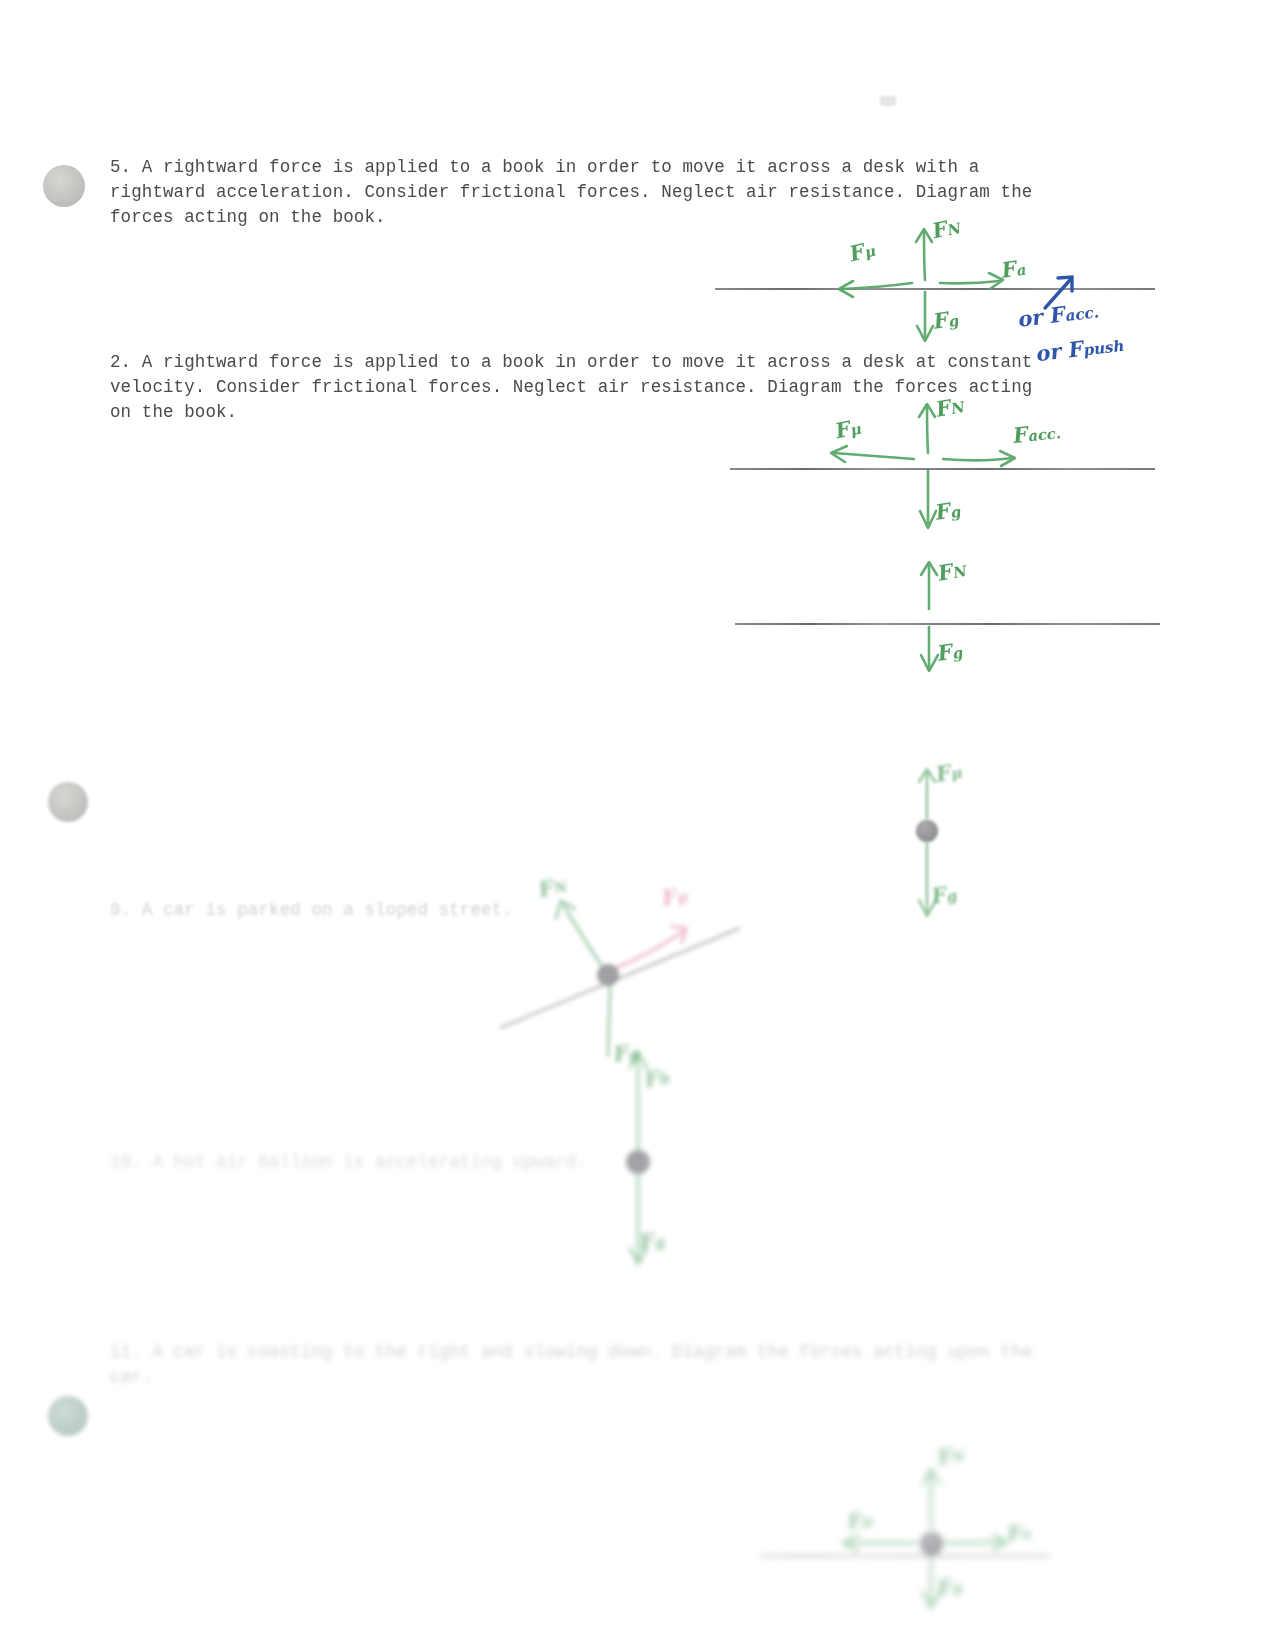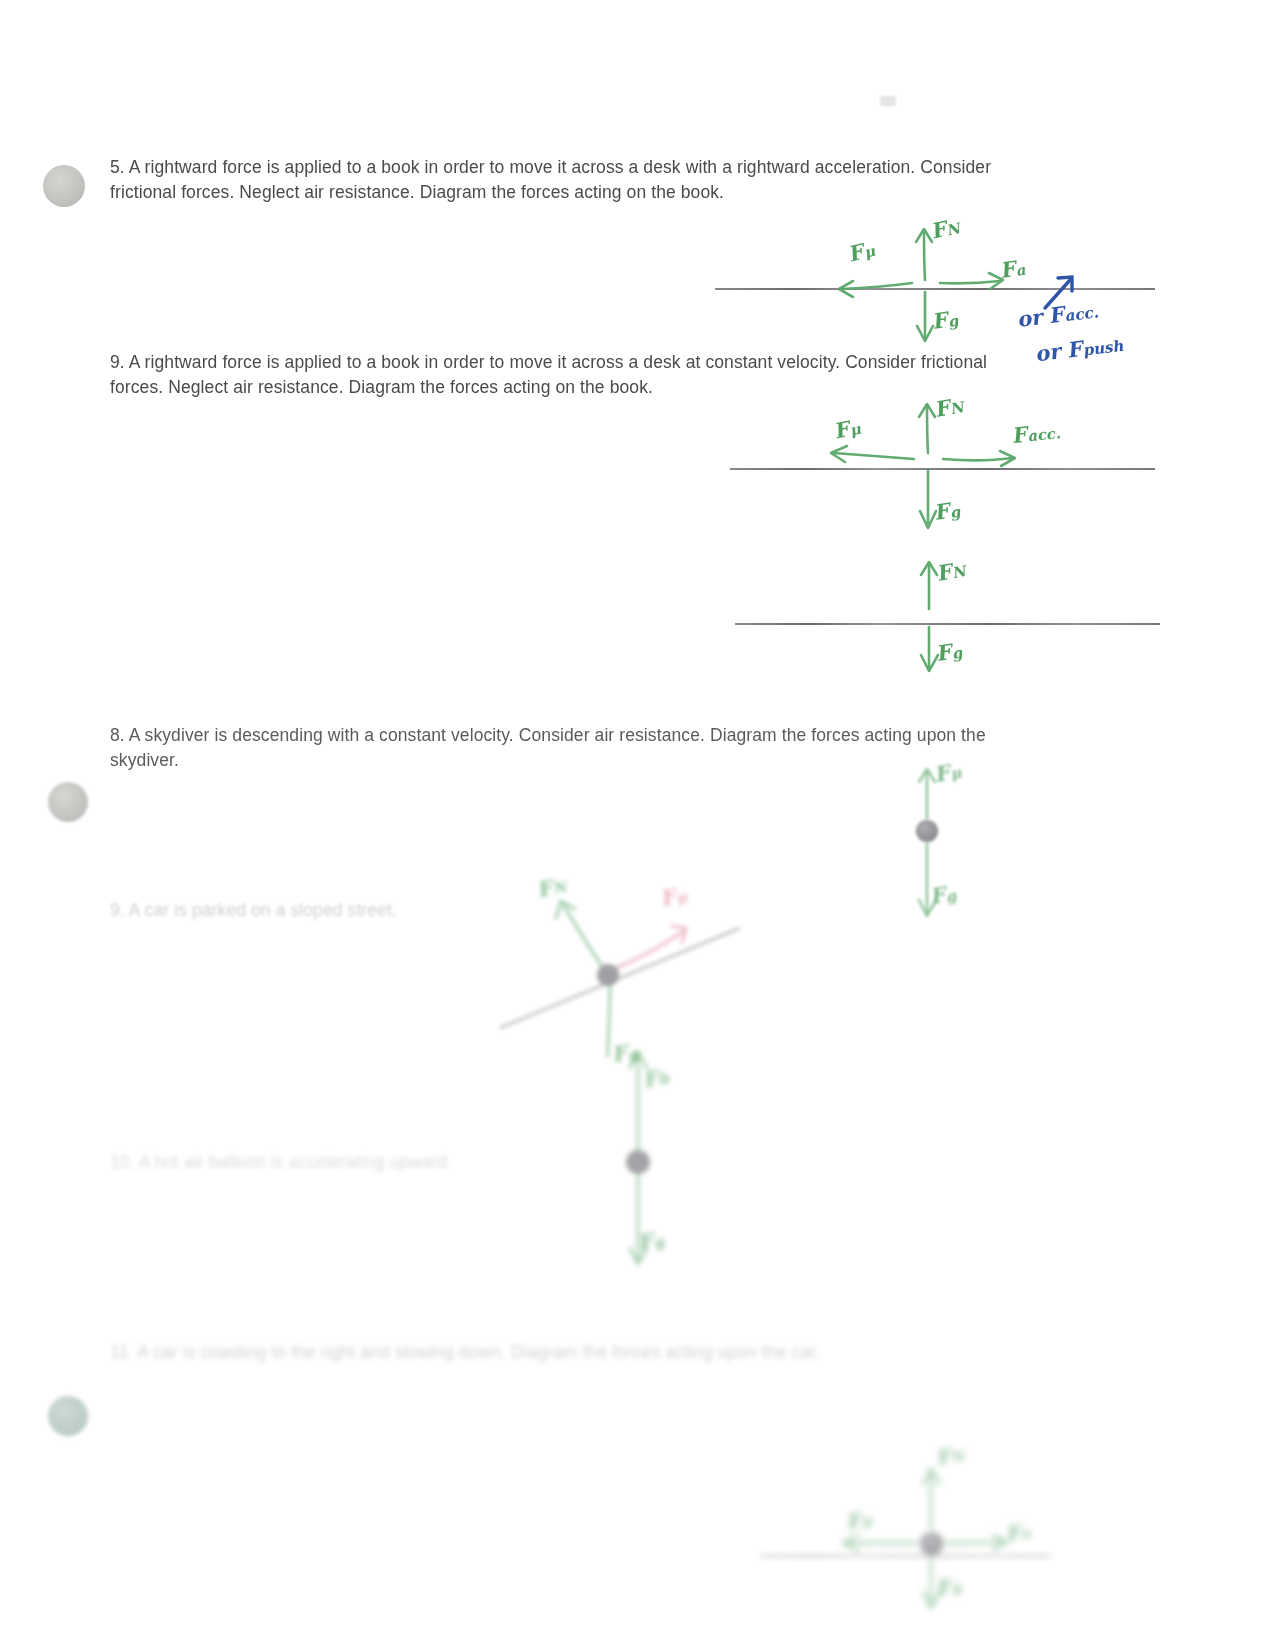--- a/index.html
+++ b/index.html
@@ -12,21 +12,21 @@
     width: 1275px;
     height: 1650px;
     background: #ffffff;
     font-family: "DejaVu Sans", sans-serif;
     overflow: hidden;
   }
 
   
   .qtext {
     position: absolute;
-    font-family: Liberation Sans, sans-serif;
+    font-family: Liberation Mono, monospace;
     font-size: 17.5px;
     line-height: 25px;
     color: #4a4a4f;
     letter-spacing: 0.1px;
     white-space: pre-line;
   }
   
   .f-sharp   { color:#4a4a4f; opacity:1;    filter:none; }
   .f-soft    { color:#55555a; opacity:.97;  filter:blur(.25px); }
   .f-faded   { color:#8d8d93; opacity:.42;  filter:blur(1.7px); }
@@ -132,21 +132,21 @@
       <path d="M33,20 L47,19 L47,33"></path>
     </g>
   </svg>
   <div class="blue" style="left:1018px;top:302px;font-size:21px;transform:rotate(-7deg);">
     <span>or F</span><span class="sub">acc.</span>
   </div>
   <div class="blue" style="left:1036px;top:336px;font-size:21px;transform:rotate(-7deg);">
     <span>or F</span><span class="sub">push</span>
   </div>
 
-  <div class="qtext f-sharp" style="left:110px;top:350px;width:930px;">9. A rightward force is applied to a book in order to move it across a desk at constant velocity. Consider frictional forces. Neglect air resistance. Diagram the forces acting on the book.</div>
+  <div class="qtext f-sharp" style="left:110px;top:350px;width:930px;">2. A rightward force is applied to a book in order to move it across a desk at constant velocity. Consider frictional forces. Neglect air resistance. Diagram the forces acting on the book.</div>
 
   <div class="diagram" style="left:700px;top:395px;width:460px;height:150px;">
     <div class="ground" style="left:30px;top:73px;width:425px;"></div>
     <div class="dot" style="left:915px;top:0;"></div>
 
     <svg width="460" height="150" style="position:absolute;left:0;top:0;overflow:visible;">
       <g stroke="#5aa86a" stroke-width="2.6" fill="none" stroke-linecap="round" stroke-linejoin="round" opacity="0.95">
         <path d="M228,58 C227,40 227,26 227,12"></path>
         <path d="M219,22 L227,9 L235,22"></path>
         <path d="M228,76 C228,96 228,112 228,128"></path>
@@ -187,21 +187,20 @@
     </svg>
 
     <div class="lbl" style="left:236px;top:6px;font-size:21px;transform:rotate(-10deg);">
       <span>F</span><span class="sub">N</span>
     </div>
     <div class="lbl" style="left:236px;top:86px;font-size:21px;transform:rotate(-8deg);">
       <span>F</span><span class="sub">g</span>
     </div>
   </div>
 
-  <div class="qtext f-soft" style="left:110px;top:723px;width:940px;">8. A skydiver is descending with a constant velocity. Consider air resistance. Diagram the forces acting upon the skydiver.</div>
 
   <div class="diagram blur-a" style="left:860px;top:760px;width:200px;height:190px;">
     <div class="dot" style="left:56px;top:60px;width:22px;height:22px;"></div>
 
     <svg width="200" height="190" style="position:absolute;left:0;top:0;overflow:visible;">
       <g stroke="#5aa86a" stroke-width="2.6" fill="none" stroke-linecap="round" stroke-linejoin="round" opacity="0.9">
         <path d="M67,58 C67,40 67,26 67,12"></path>
         <path d="M59,22 L67,9 L75,22"></path>
         <path d="M67,84 C67,108 67,130 67,152"></path>
         <path d="M59,140 L67,156 L76,140"></path>

